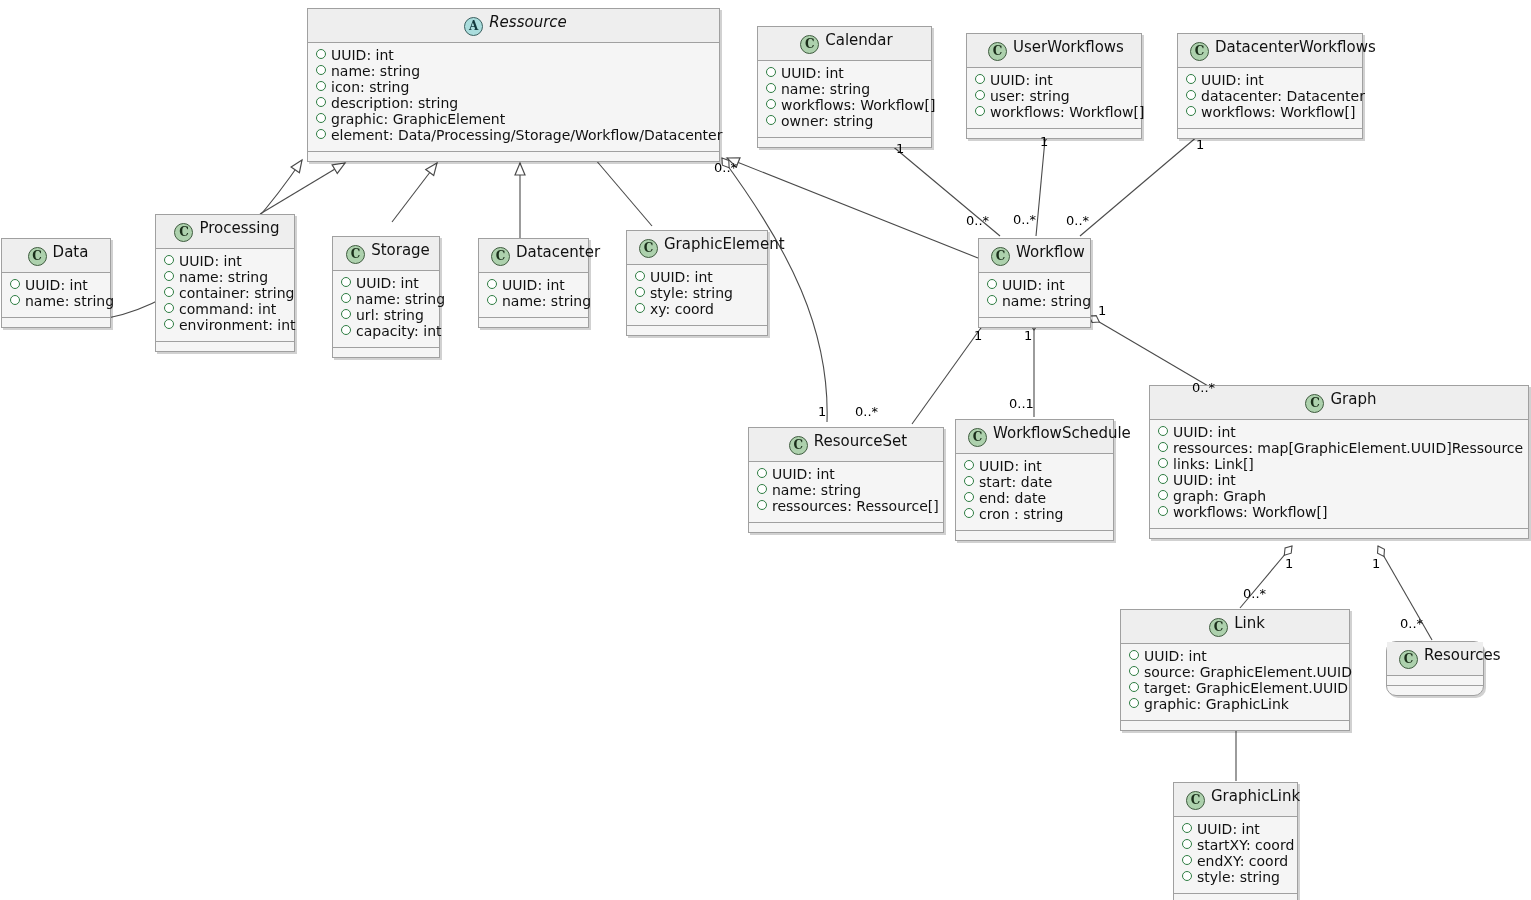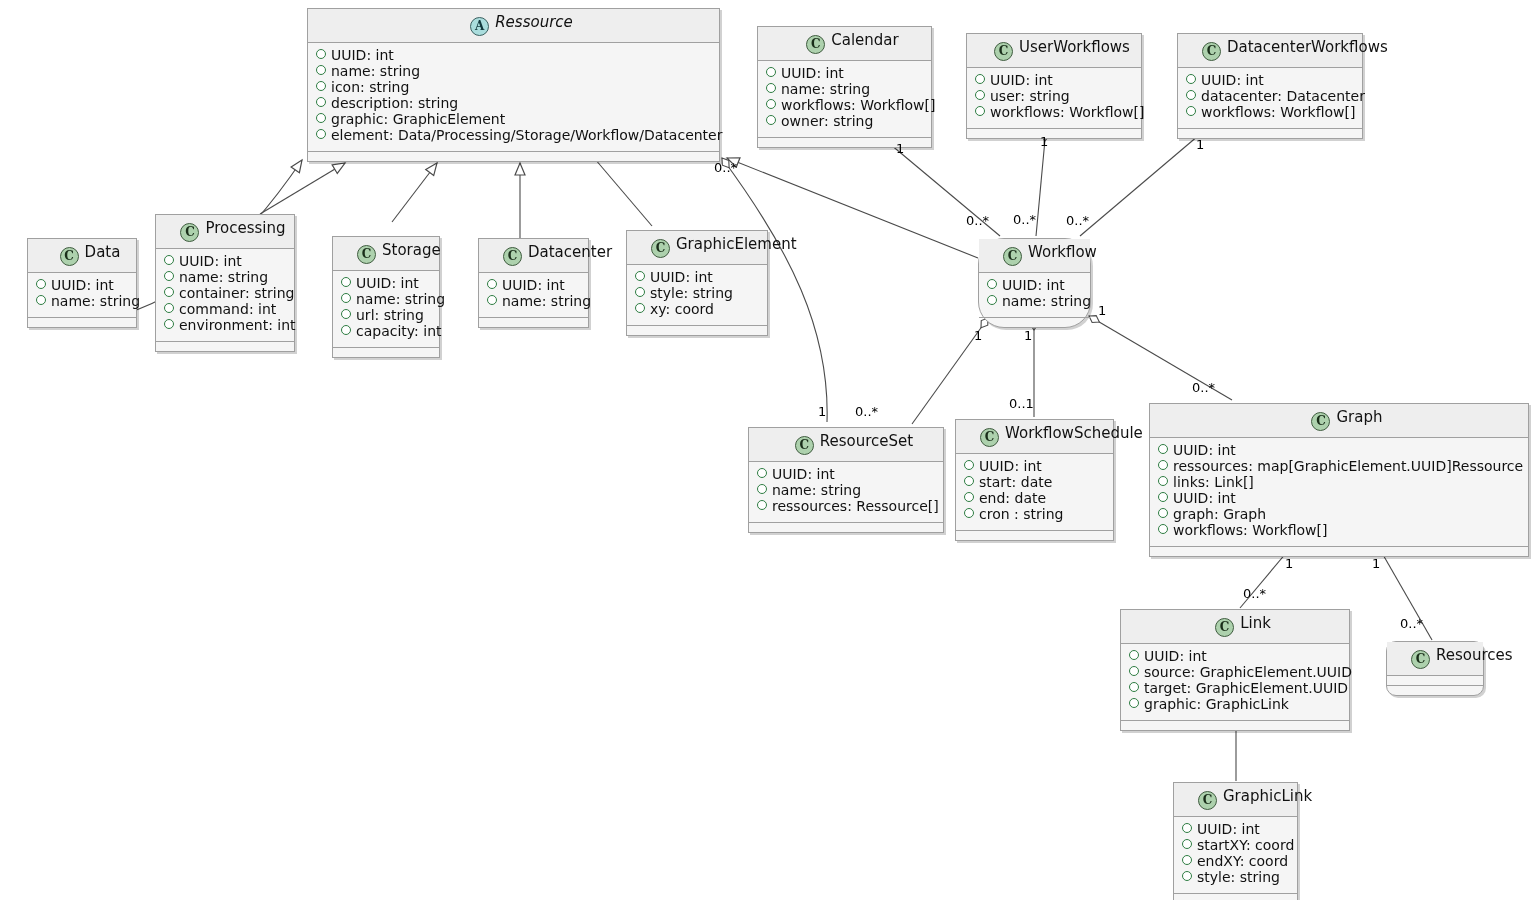--- a/index.html
+++ b/index.html
@@ -27,21 +27,21 @@
     border: 1px solid #a0a0a0;
     background: #f5f5f5;
     box-shadow: 2px 2px 0 rgba(0,0,0,0.18);
     font-size: 14px;
     color: #111111;
   }
   .uml-header {
     background: #eeeeee;
     border-bottom: 1px solid #a0a0a0;
     text-align: center;
-    padding: 5px 8px 6px 24px;
+    padding: 5px 8px 6px 12px;
     white-space: nowrap;
     line-height: 17px;
   }
   .uml-header .stereo {
     display: inline-block;
     width: 17px; height: 17px;
     line-height: 16px;
     border-radius: 50%;
     border: 1px solid #3f5c3f;
     background: #add1ad;
@@ -170,21 +170,21 @@
       </div>
       <div class="uml-class" style="left: 1177px; top: 33px; width: 186px;">
         <div class="uml-header"><span class="stereo">C</span><span class="cname">DatacenterWorkflows</span></div>
         <div class="uml-attrs">
           <div class="attr"><span class="vis"></span><span>UUID: int</span></div>
           <div class="attr"><span class="vis"></span><span>datacenter: Datacenter</span></div>
           <div class="attr"><span class="vis"></span><span>workflows: Workflow[]</span></div>
         </div>
         <div class="uml-methods"></div>
       </div>
-      <div class="uml-class" style="left: 27px; top: 238px; width: 110px;">
+      <div class="uml-class" style="left: 1px; top: 238px; width: 110px;">
         <div class="uml-header"><span class="stereo">C</span><span class="cname">Data</span></div>
         <div class="uml-attrs">
           <div class="attr"><span class="vis"></span><span>UUID: int</span></div>
           <div class="attr"><span class="vis"></span><span>name: string</span></div>
         </div>
         <div class="uml-methods"></div>
       </div>
       <div class="uml-class" style="left: 155px; top: 214px; width: 140px;">
         <div class="uml-header"><span class="stereo">C</span><span class="cname">Processing</span></div>
         <div class="uml-attrs">
@@ -216,21 +216,21 @@
       </div>
       <div class="uml-class" style="left: 626px; top: 230px; width: 142px;">
         <div class="uml-header"><span class="stereo">C</span><span class="cname">GraphicElement</span></div>
         <div class="uml-attrs">
           <div class="attr"><span class="vis"></span><span>UUID: int</span></div>
           <div class="attr"><span class="vis"></span><span>style: string</span></div>
           <div class="attr"><span class="vis"></span><span>xy: coord</span></div>
         </div>
         <div class="uml-methods"></div>
       </div>
-      <div class="uml-class" style="left: 978px; top: 238px; width: 113px; border-radius: 26px;">
+      <div class="uml-class" style="left: 978px; top: 238px; width: 113px;">
         <div class="uml-header"><span class="stereo">C</span><span class="cname">Workflow</span></div>
         <div class="uml-attrs">
           <div class="attr"><span class="vis"></span><span>UUID: int</span></div>
           <div class="attr"><span class="vis"></span><span>name: string</span></div>
         </div>
         <div class="uml-methods"></div>
       </div>
       <div class="uml-class" style="left: 748px; top: 427px; width: 196px;">
         <div class="uml-header"><span class="stereo">C</span><span class="cname">ResourceSet</span></div>
         <div class="uml-attrs">
@@ -243,21 +243,21 @@
       <div class="uml-class" style="left: 955px; top: 419px; width: 159px;">
         <div class="uml-header"><span class="stereo">C</span><span class="cname">WorkflowSchedule</span></div>
         <div class="uml-attrs">
           <div class="attr"><span class="vis"></span><span>UUID: int</span></div>
           <div class="attr"><span class="vis"></span><span>start: date</span></div>
           <div class="attr"><span class="vis"></span><span>end: date</span></div>
           <div class="attr"><span class="vis"></span><span>cron : string</span></div>
         </div>
         <div class="uml-methods"></div>
       </div>
-      <div class="uml-class" style="left: 1149px; top: 403px; width: 380px;">
+      <div class="uml-class" style="left: 1149px; top: 385px; width: 380px;">
         <div class="uml-header"><span class="stereo">C</span><span class="cname">Graph</span></div>
         <div class="uml-attrs">
           <div class="attr"><span class="vis"></span><span>UUID: int</span></div>
           <div class="attr"><span class="vis"></span><span>ressources: map[GraphicElement.UUID]Ressource</span></div>
           <div class="attr"><span class="vis"></span><span>links: Link[]</span></div>
           <div class="attr"><span class="vis"></span><span>UUID: int</span></div>
           <div class="attr"><span class="vis"></span><span>graph: Graph</span></div>
           <div class="attr"><span class="vis"></span><span>workflows: Workflow[]</span></div>
         </div>
         <div class="uml-methods"></div>

